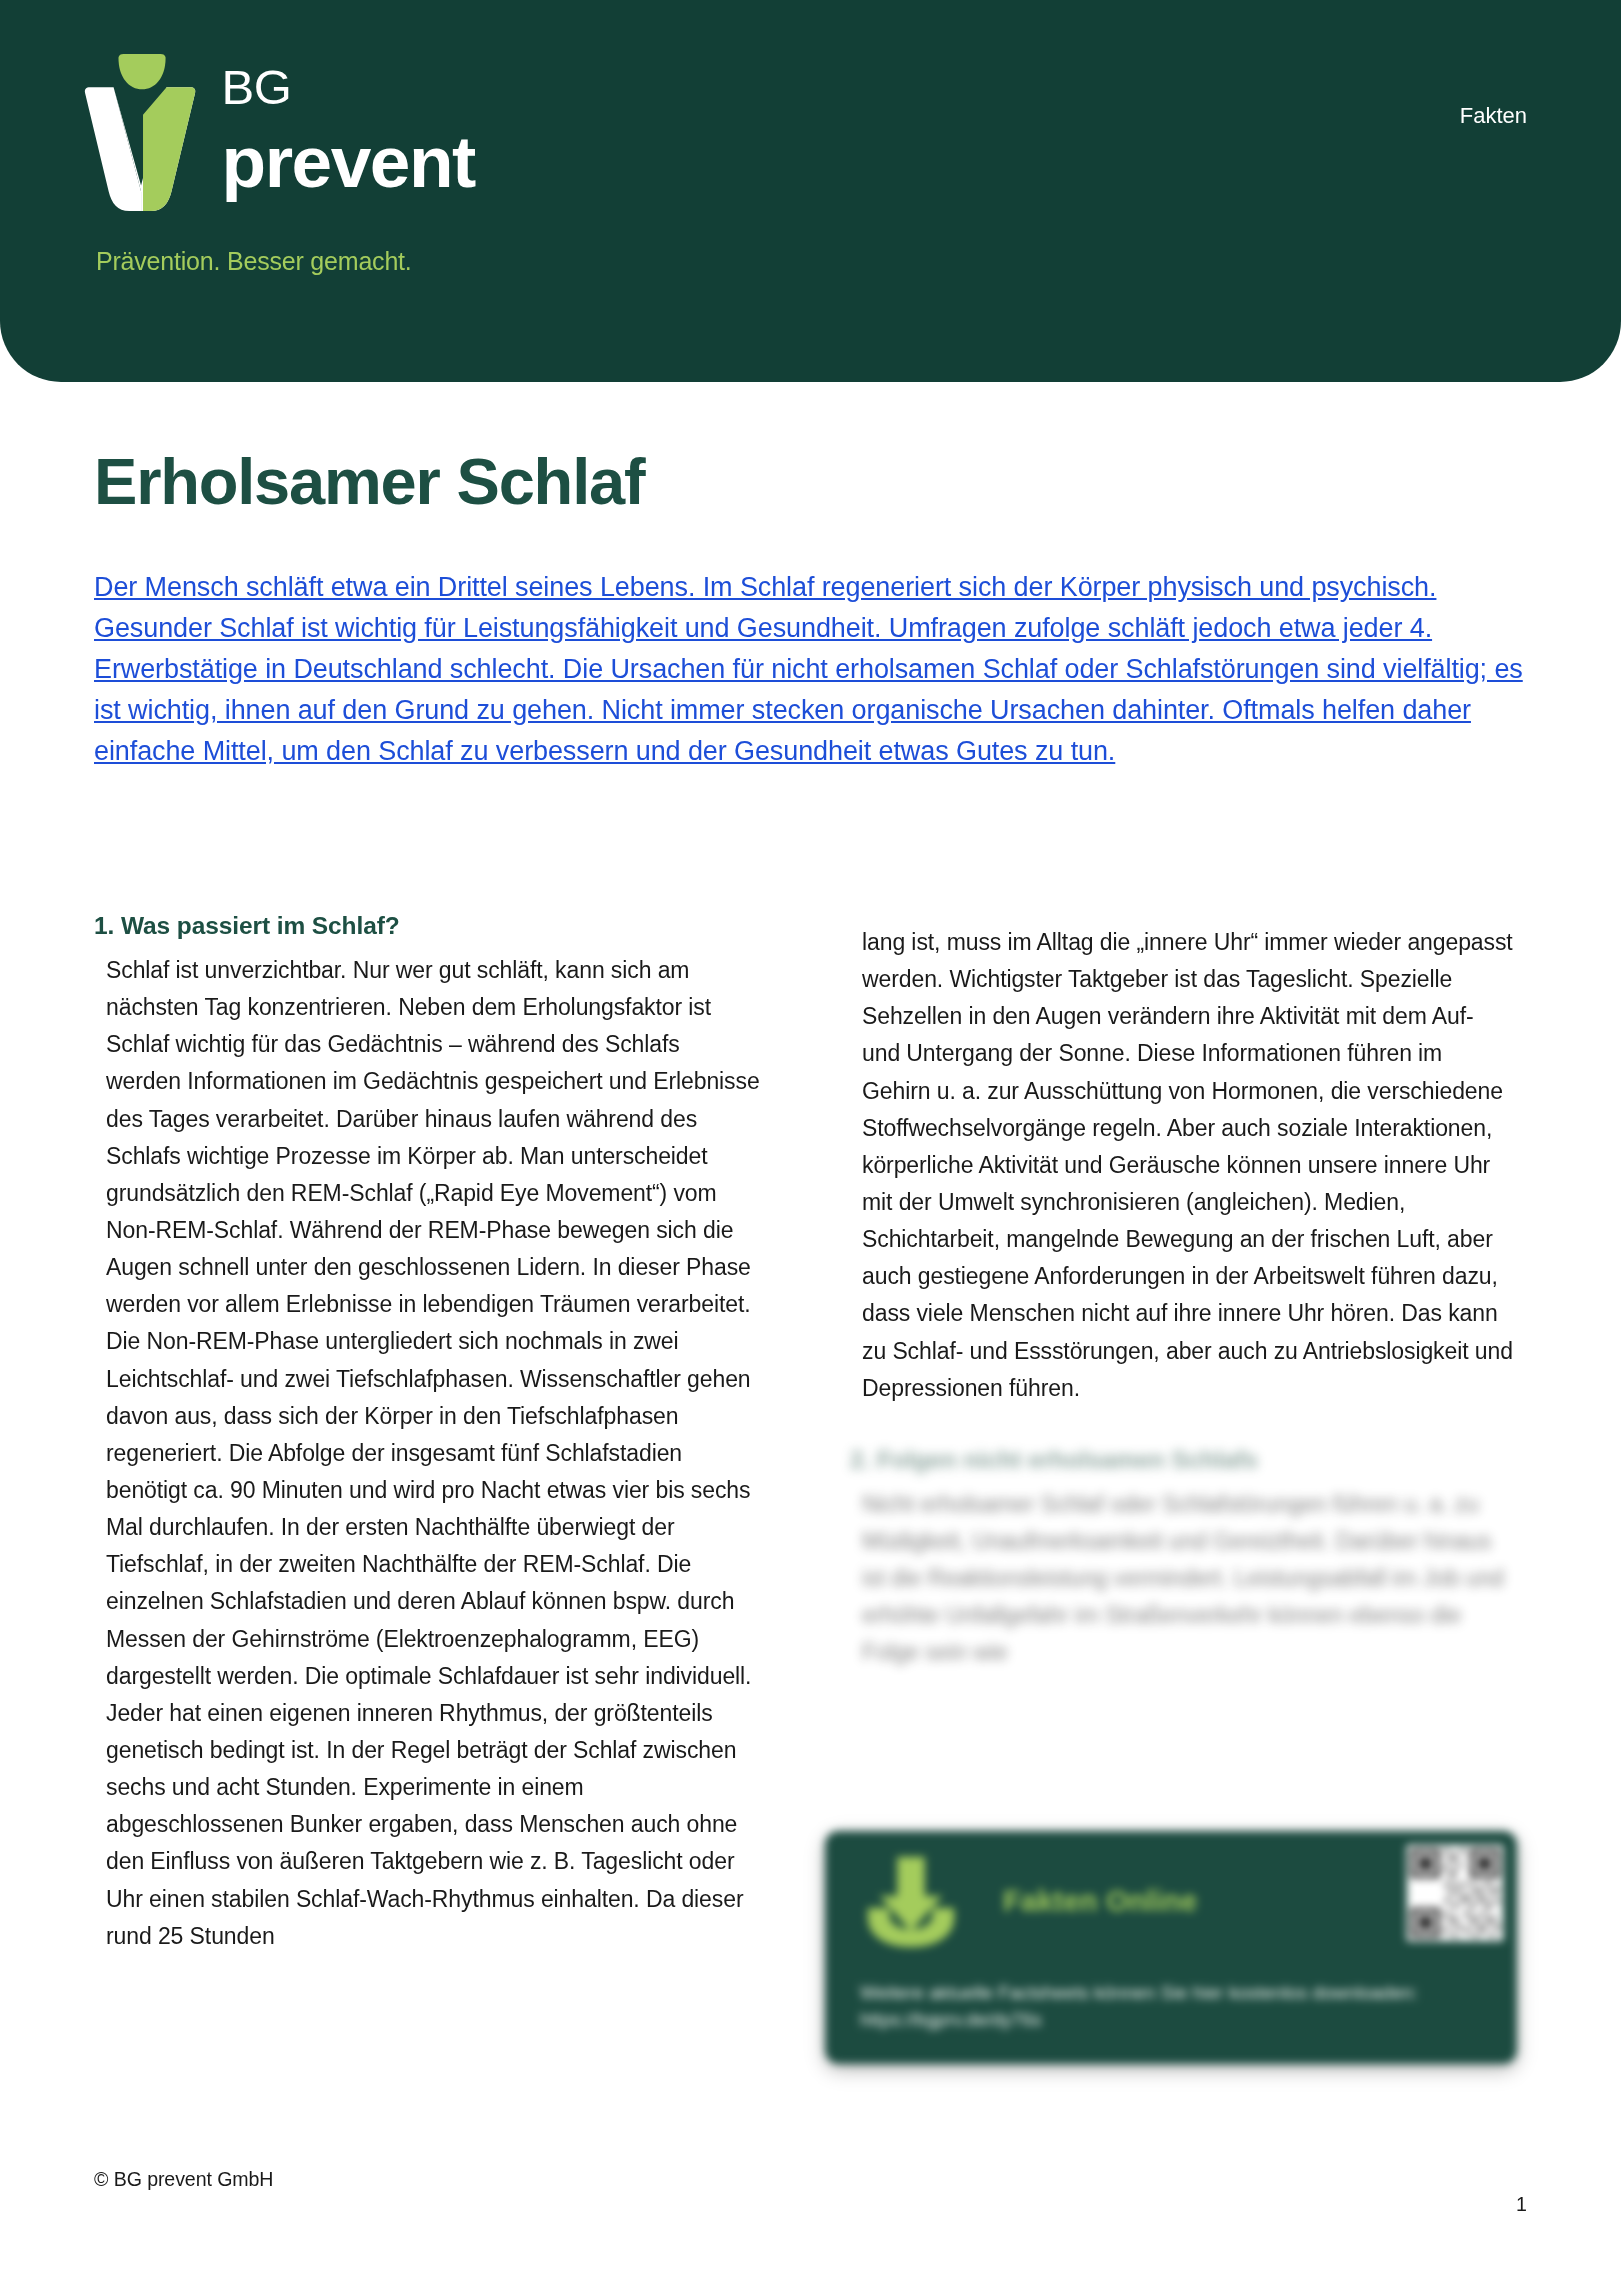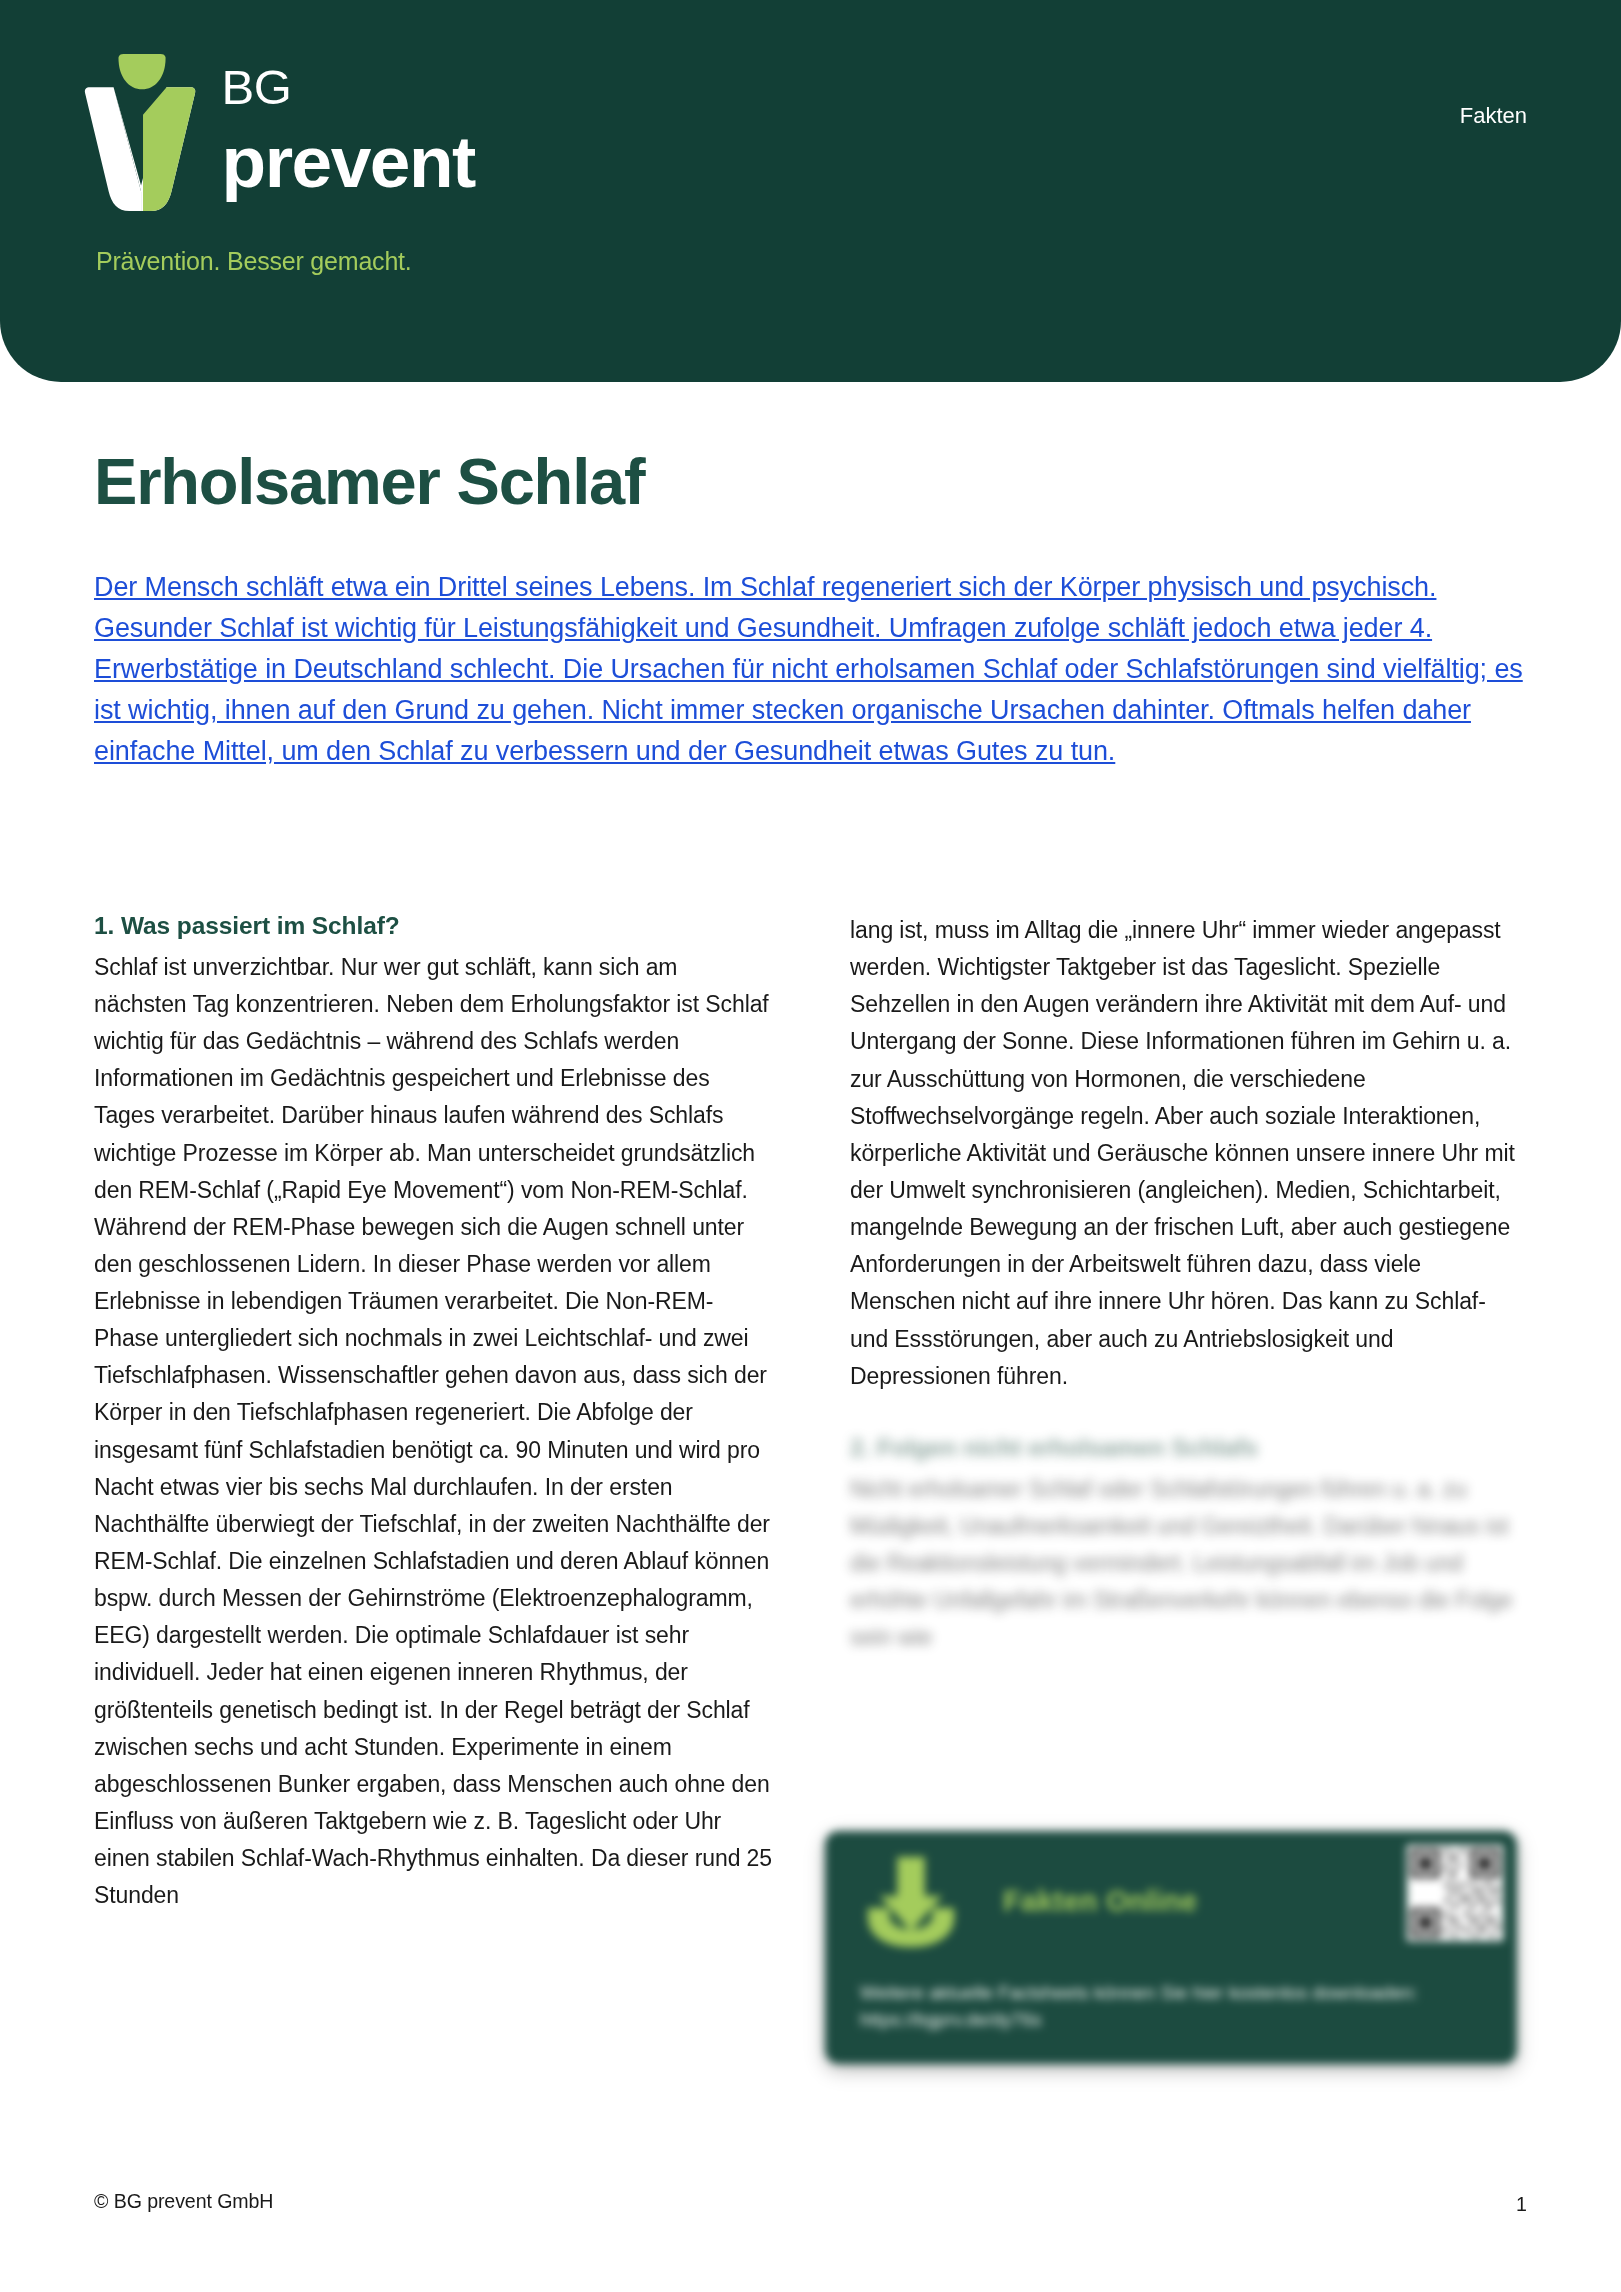--- a/index.html
+++ b/index.html
@@ -125,21 +125,21 @@
     font-weight: 700;
     margin-bottom: 8.8px;
     letter-spacing: -0.1px;
   }
   .body-text {
     color: #1a1a1a;
     font-size: 23px;
     line-height: 1.615;
     letter-spacing: -0.1px;
   }
-  .body-text p { margin: 0; }
+  .body-text p { margin: 12px; }
 
   
   .obscured {
     filter: blur(5.4px);
     opacity: 0.55;
     margin-top: 39px;
     user-select: none;
   }
   .obscured .sec-title { color: #2f5a4e; }
 
@@ -192,21 +192,21 @@
   .qr svg { display: block; }
 
   
   .footer {
     position: absolute;
     left: 94px;
     top: 2164px;
     width: 1433px;
     display: flex;
     justify-content: space-between;
-    align-items: flex-end;
+    align-items: flex-start;
   }
   .footer-left {
     color: #1a1a1a;
     font-size: 19.6px;
     line-height: 1.55;
     letter-spacing: -0.1px;
   }
   .footer-page {
     color: #1a1a1a;
     font-size: 19.6px;

